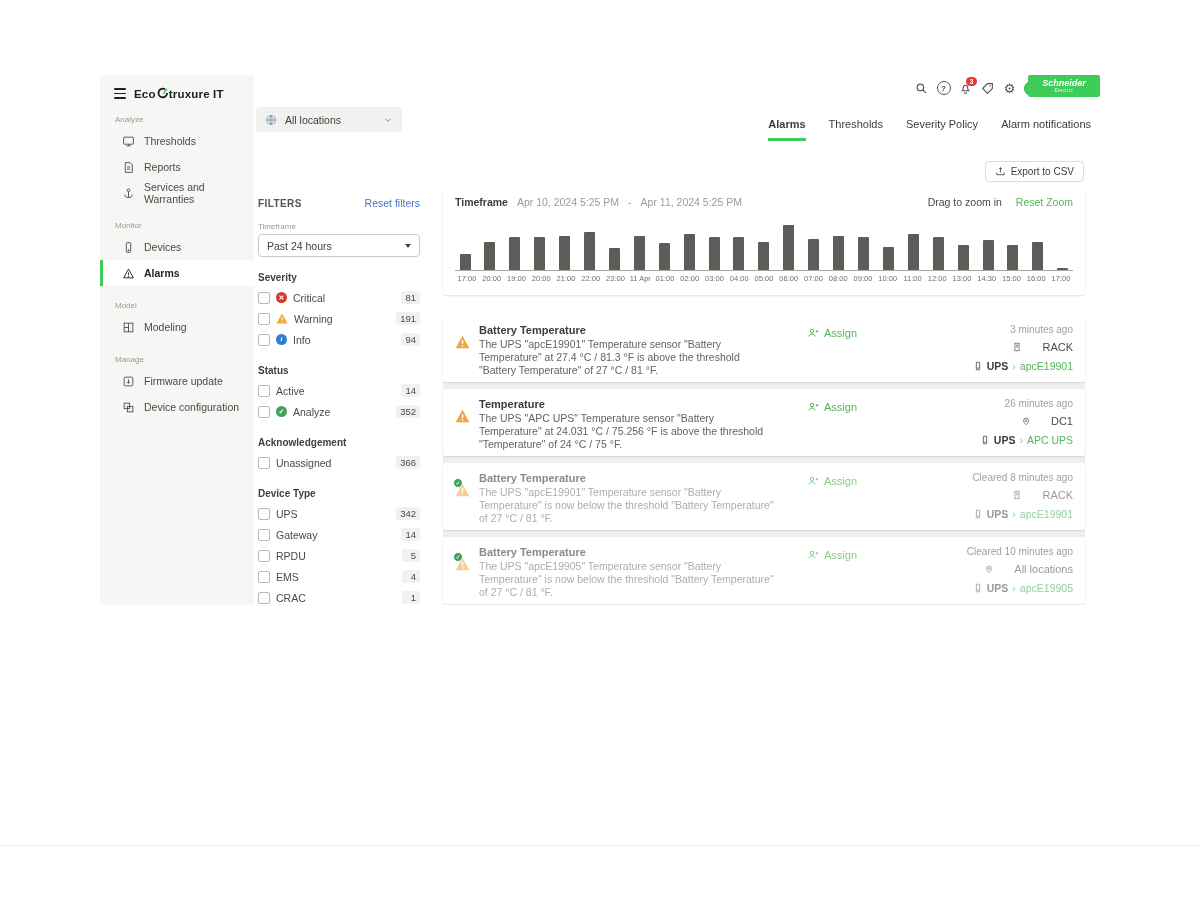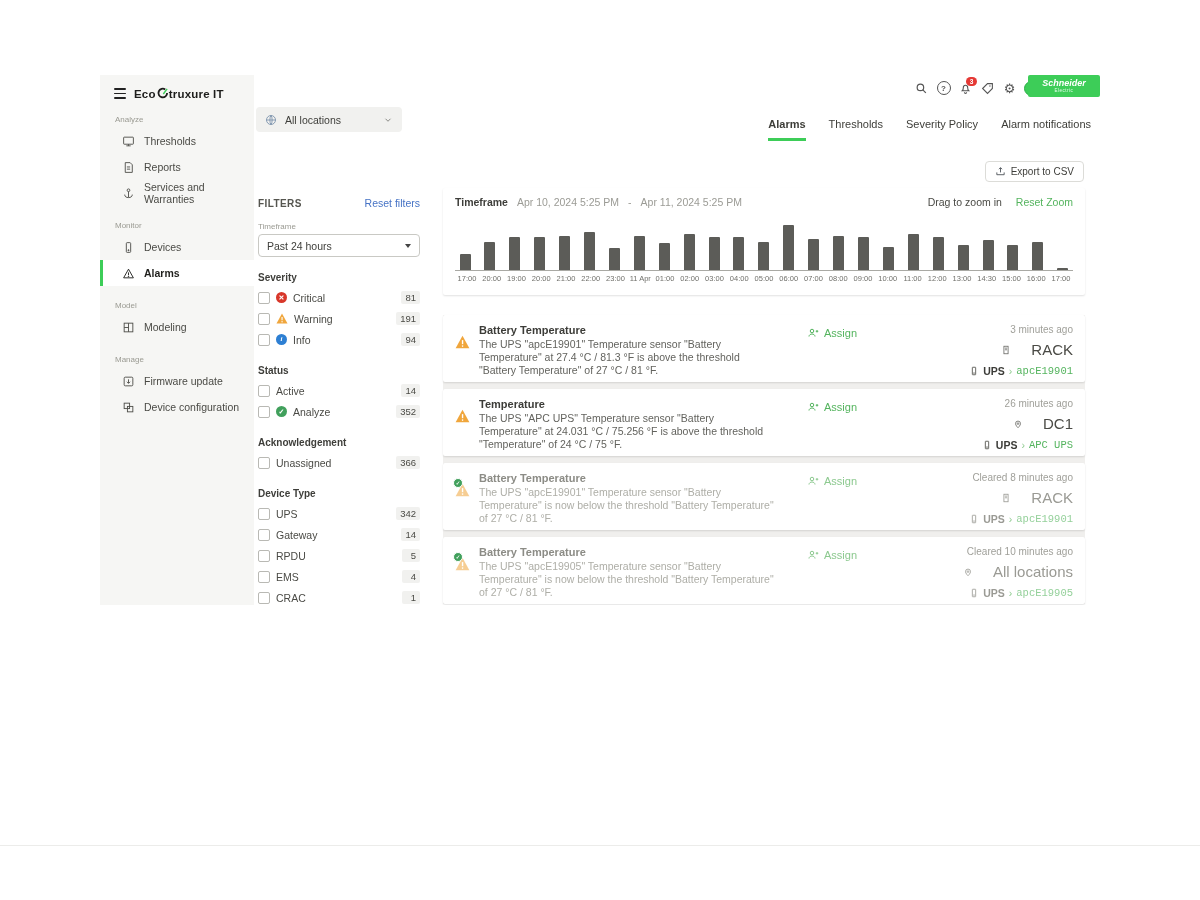--- a/index.html
+++ b/index.html
@@ -90,25 +90,25 @@
   .warn-wrap{width:24px;position:relative;padding-top:11px;flex:0 0 auto;}
   .clr-badge{position:absolute;left:-2px;top:6px;width:8px;height:8px;background:#41a05c;border-radius:50%;
              color:#fff;font-size:5.5px;display:flex;align-items:center;justify-content:center;font-weight:bold;border:1px solid #fff;}
   .alarm-content{width:300px;flex:0 0 auto;}
   .alarm-title{font-size:11px;font-weight:bold;color:#3c3c38;margin-bottom:2px;}
   .alarm-desc{font-size:10.5px;color:#63635e;line-height:13px;}
   .assign{flex:0 0 auto;margin-left:28px;margin-top:3px;display:flex;align-items:flex-start;gap:5px;height:16px;
           color:#54b45e;font-size:11px;cursor:pointer;justify-content:space-between;}
   .meta{margin-left:auto;text-align:right;display:flex;flex-direction:column;align-items:flex-end;}
   .meta-time{font-size:10px;color:#a0a09a;}
-  .meta-row{display:flex;align-items:center;gap:20px;margin-top:6px;font-size:15px;color:#4a4a45;}
+  .meta-row{display:flex;align-items:center;gap:20px;margin-top:6px;font-size:11px;color:#4a4a45;}
   .dev-row{display:flex;align-items:center;gap:4px;margin-top:7px;font-size:10.5px;}
   .dev-type{color:#3c3c38;font-weight:bold;}
   .dev-sep{color:#8fcb90;}
-  .dev-link{color:#54b45e;cursor:pointer;font-family:Liberation Mono, monospace;}
+  .dev-link{color:#54b45e;cursor:pointer;}
   .alarm-card.cleared .alarm-title{color:#8c8c86;}
   .alarm-card.cleared .alarm-desc{color:#aeaea7;}
   .alarm-card.cleared .assign{color:#8cc98f;}
   .alarm-card.cleared .meta-row{color:#9a9a94;}
   .alarm-card.cleared .dev-type{color:#9a9a94;}
   .alarm-card.cleared .dev-link{color:#94d09a;}
 </style>
 </head>
 <body>
 

